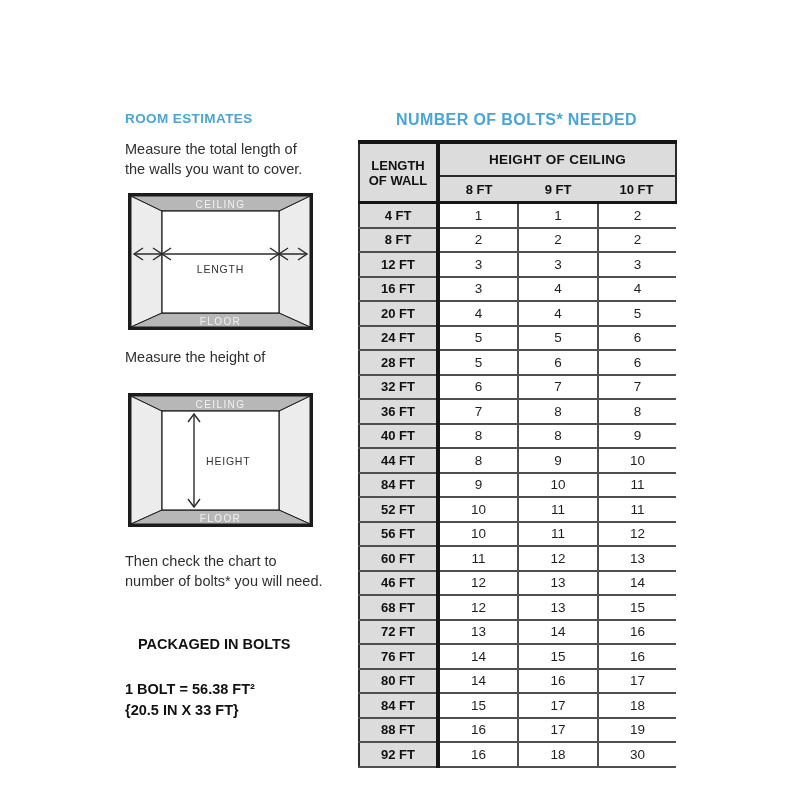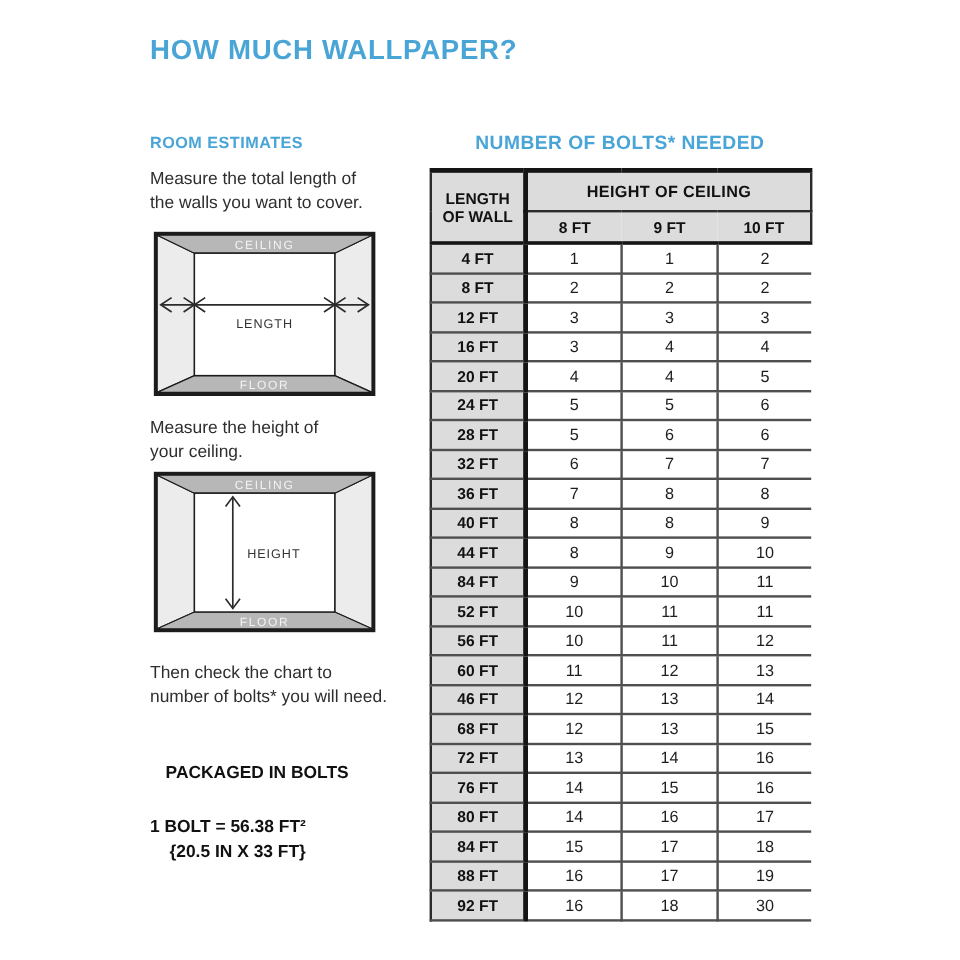--- a/index.html
+++ b/index.html
@@ -44,21 +44,21 @@
   .bold-note {
     position: absolute;
     left: 125px;
     font-size: 14.5px;
     font-weight: bold;
     line-height: 21px;
     color: #111111;
   }
   #footnote { top: 634px; }
   #footnote .indent { padding-left: 13px; }
-  #bolt-spec { top: 679px; text-align: right; }
+  #bolt-spec { top: 679px; }
 
   
   .table-heading {
     position: absolute;
     left: 358px; top: 111px;
     width: 317px;
     text-align: center;
     font-size: 16px;
     font-weight: bold;
     letter-spacing: 0.4px;
@@ -136,21 +136,20 @@
     font-size: 10.5px;
     letter-spacing: 0.8px;
     font-family: "Liberation Sans", sans-serif;
   }
 </style>
 </head>
 <body>
 
 <div class="page">
 
-  <h1 class="page-title">HOW MUCH WALLPAPER?</h1>
 
   <div class="section-heading" id="room-heading">ROOM ESTIMATES</div>
 
   <div class="body-text" id="instruction-1">
     <div>Measure the total length of</div>
     <div>the walls you want to cover.</div>
   </div>
 
   <svg class="room-diagram" id="length-diagram" width="185" height="137" viewBox="0 0 185 137" xmlns="http://www.w3.org/2000/svg">
     <polygon points="3,3 34,18 34,120 3,134" fill="#ececec" stroke="#1c1c1c" stroke-width="1"></polygon>
@@ -168,21 +167,20 @@
       <polyline points="160,55 151,61 160,67"></polyline>
       <polyline points="142,55 151,61 142,67"></polyline>
     </g>
     <text class="diag-band-label" x="92.5" y="14.5" text-anchor="middle">CEILING</text>
     <text class="diag-band-label" x="92.5" y="131.5" text-anchor="middle">FLOOR</text>
     <text class="diag-measure-label" x="92.5" y="80" text-anchor="middle">LENGTH</text>
   </svg>
 
   <div class="body-text" id="instruction-2">
     <div>Measure the height of</div>
-    <div>your ceiling.</div>
   </div>
 
   <svg class="room-diagram" id="height-diagram" width="185" height="134" viewBox="0 0 185 134" xmlns="http://www.w3.org/2000/svg">
     <polygon points="3,3 34,18 34,117 3,131" fill="#ececec" stroke="#1c1c1c" stroke-width="1"></polygon>
     <polygon points="182,3 151,18 151,117 182,131" fill="#ececec" stroke="#1c1c1c" stroke-width="1"></polygon>
     <polygon points="3,3 182,3 151,18 34,18" fill="#b7b7b7" stroke="#1c1c1c" stroke-width="1"></polygon>
     <polygon points="3,131 182,131 151,117 34,117" fill="#b7b7b7" stroke="#1c1c1c" stroke-width="1"></polygon>
     <rect x="34" y="18" width="117" height="99" fill="#ffffff" stroke="#1c1c1c" stroke-width="1.2"></rect>
     <rect x="1.5" y="1.5" width="182" height="131" fill="none" stroke="#1c1c1c" stroke-width="3"></rect>
     <g stroke="#2b2b2b" stroke-width="1.4" fill="none">

